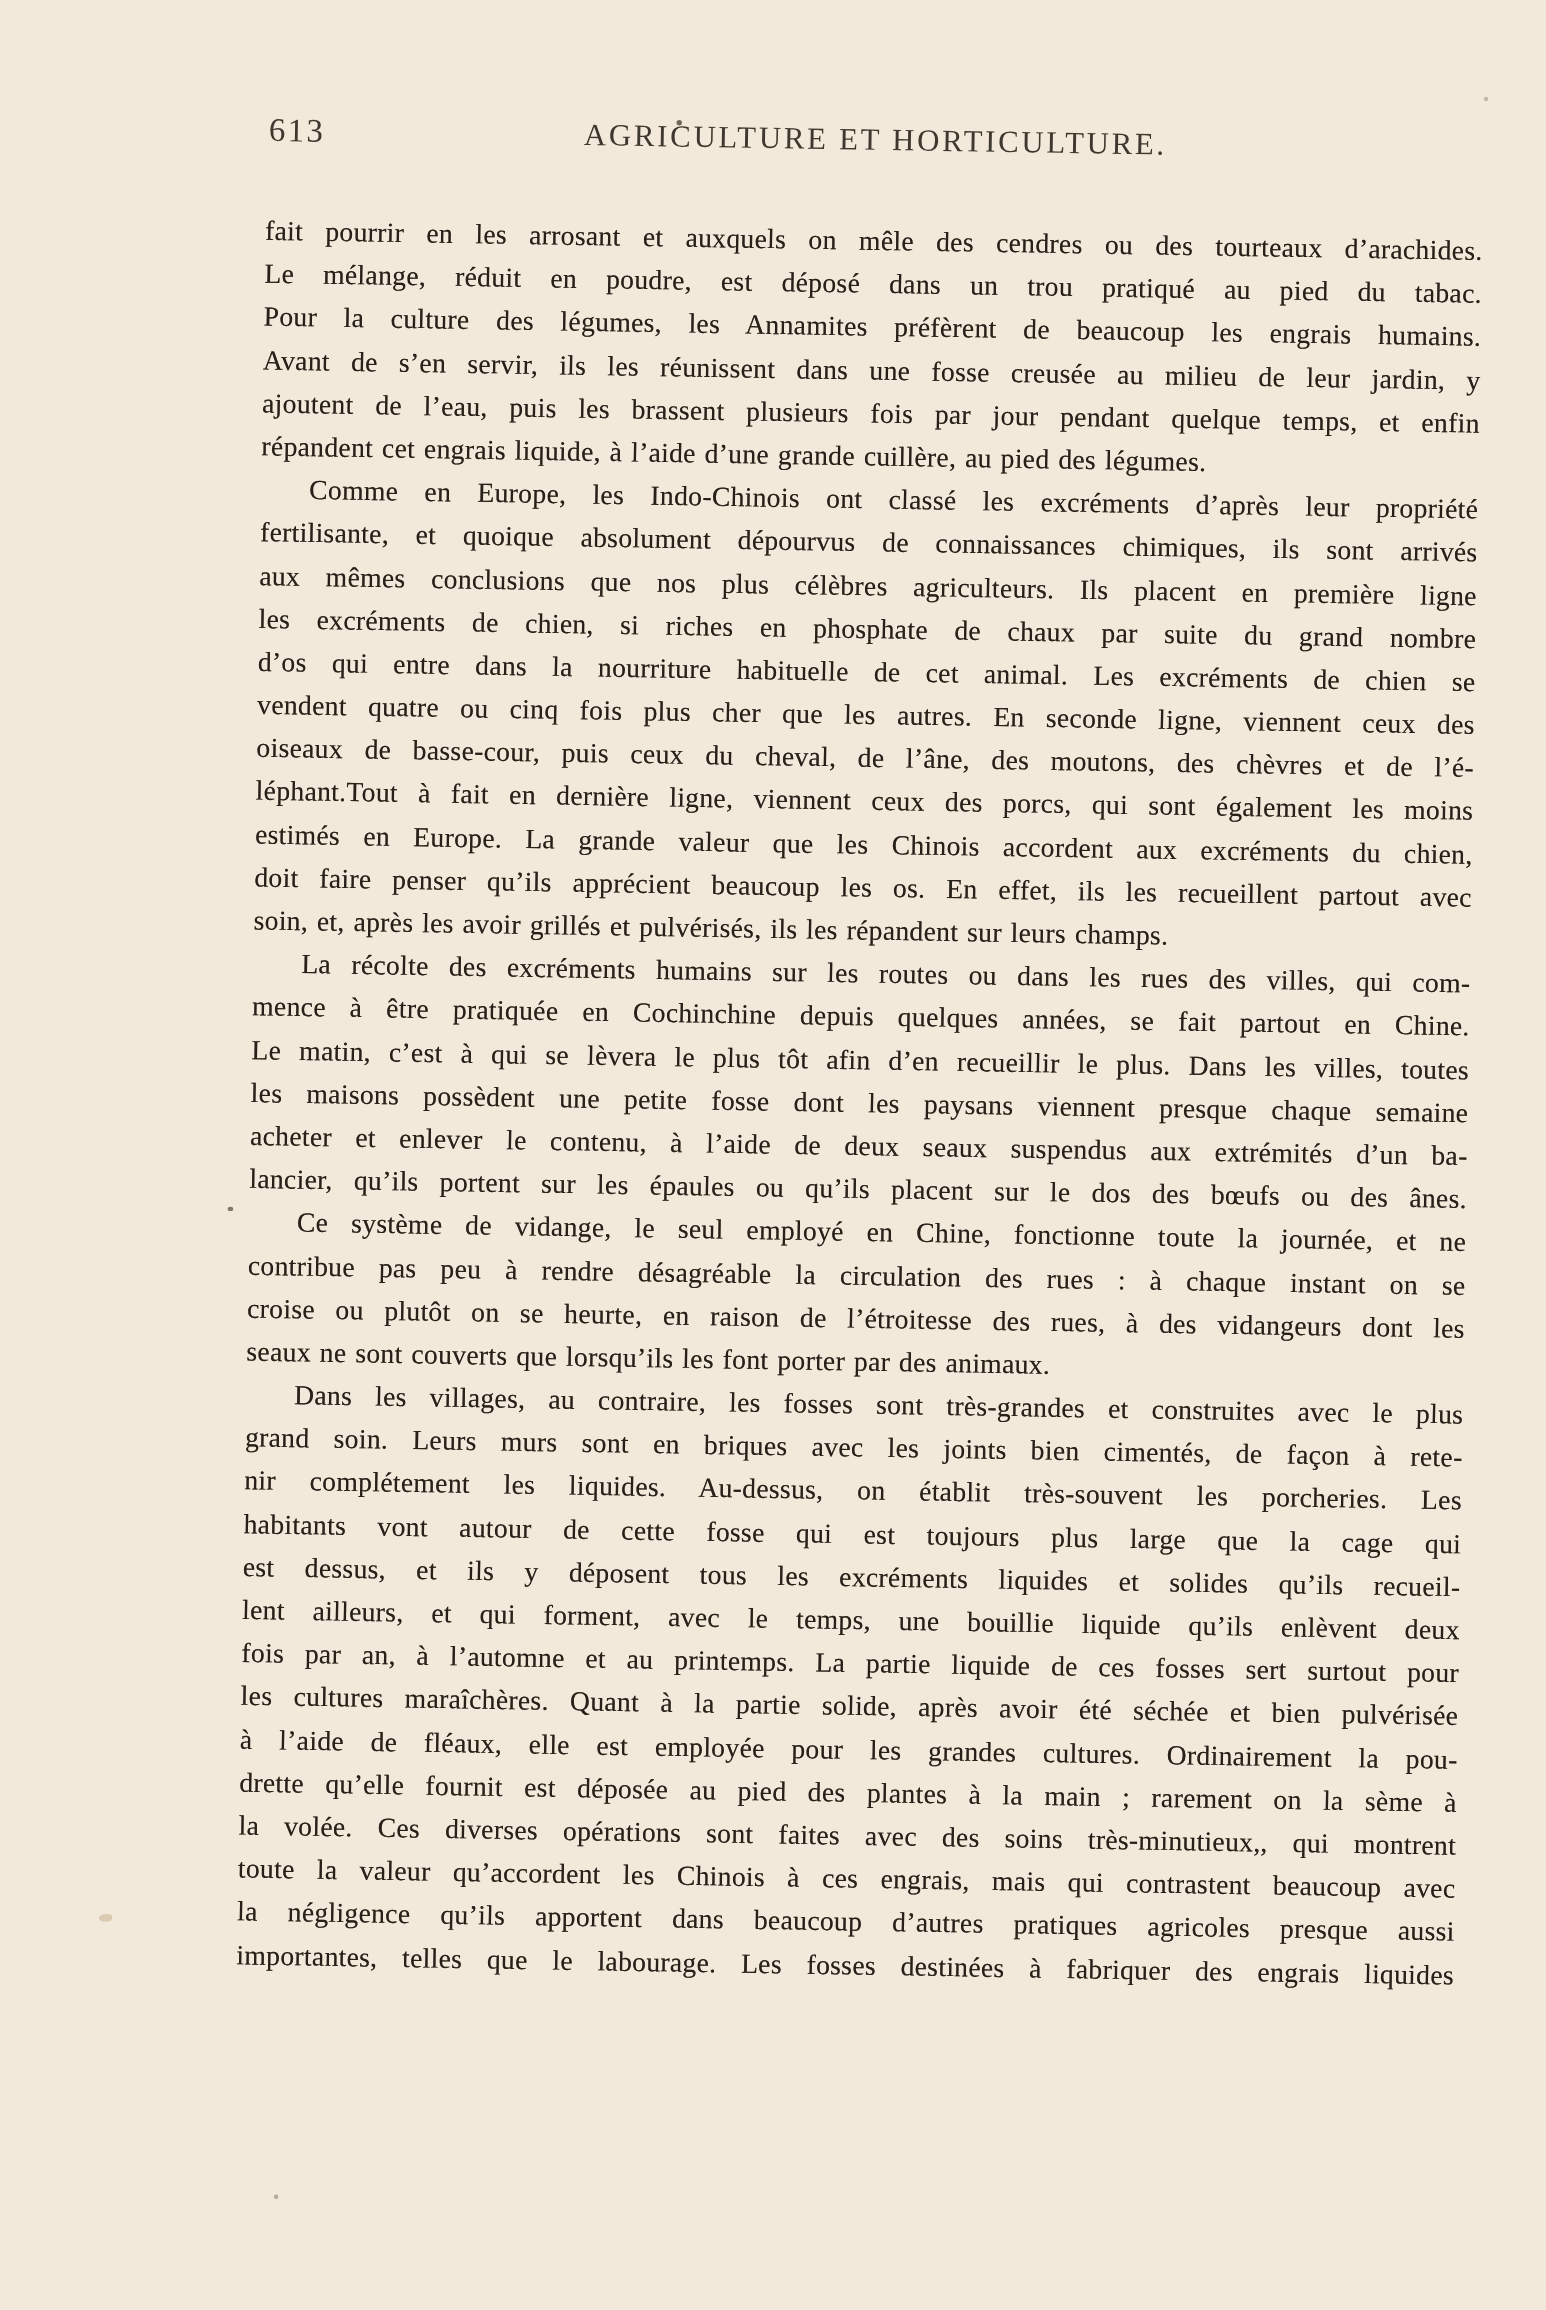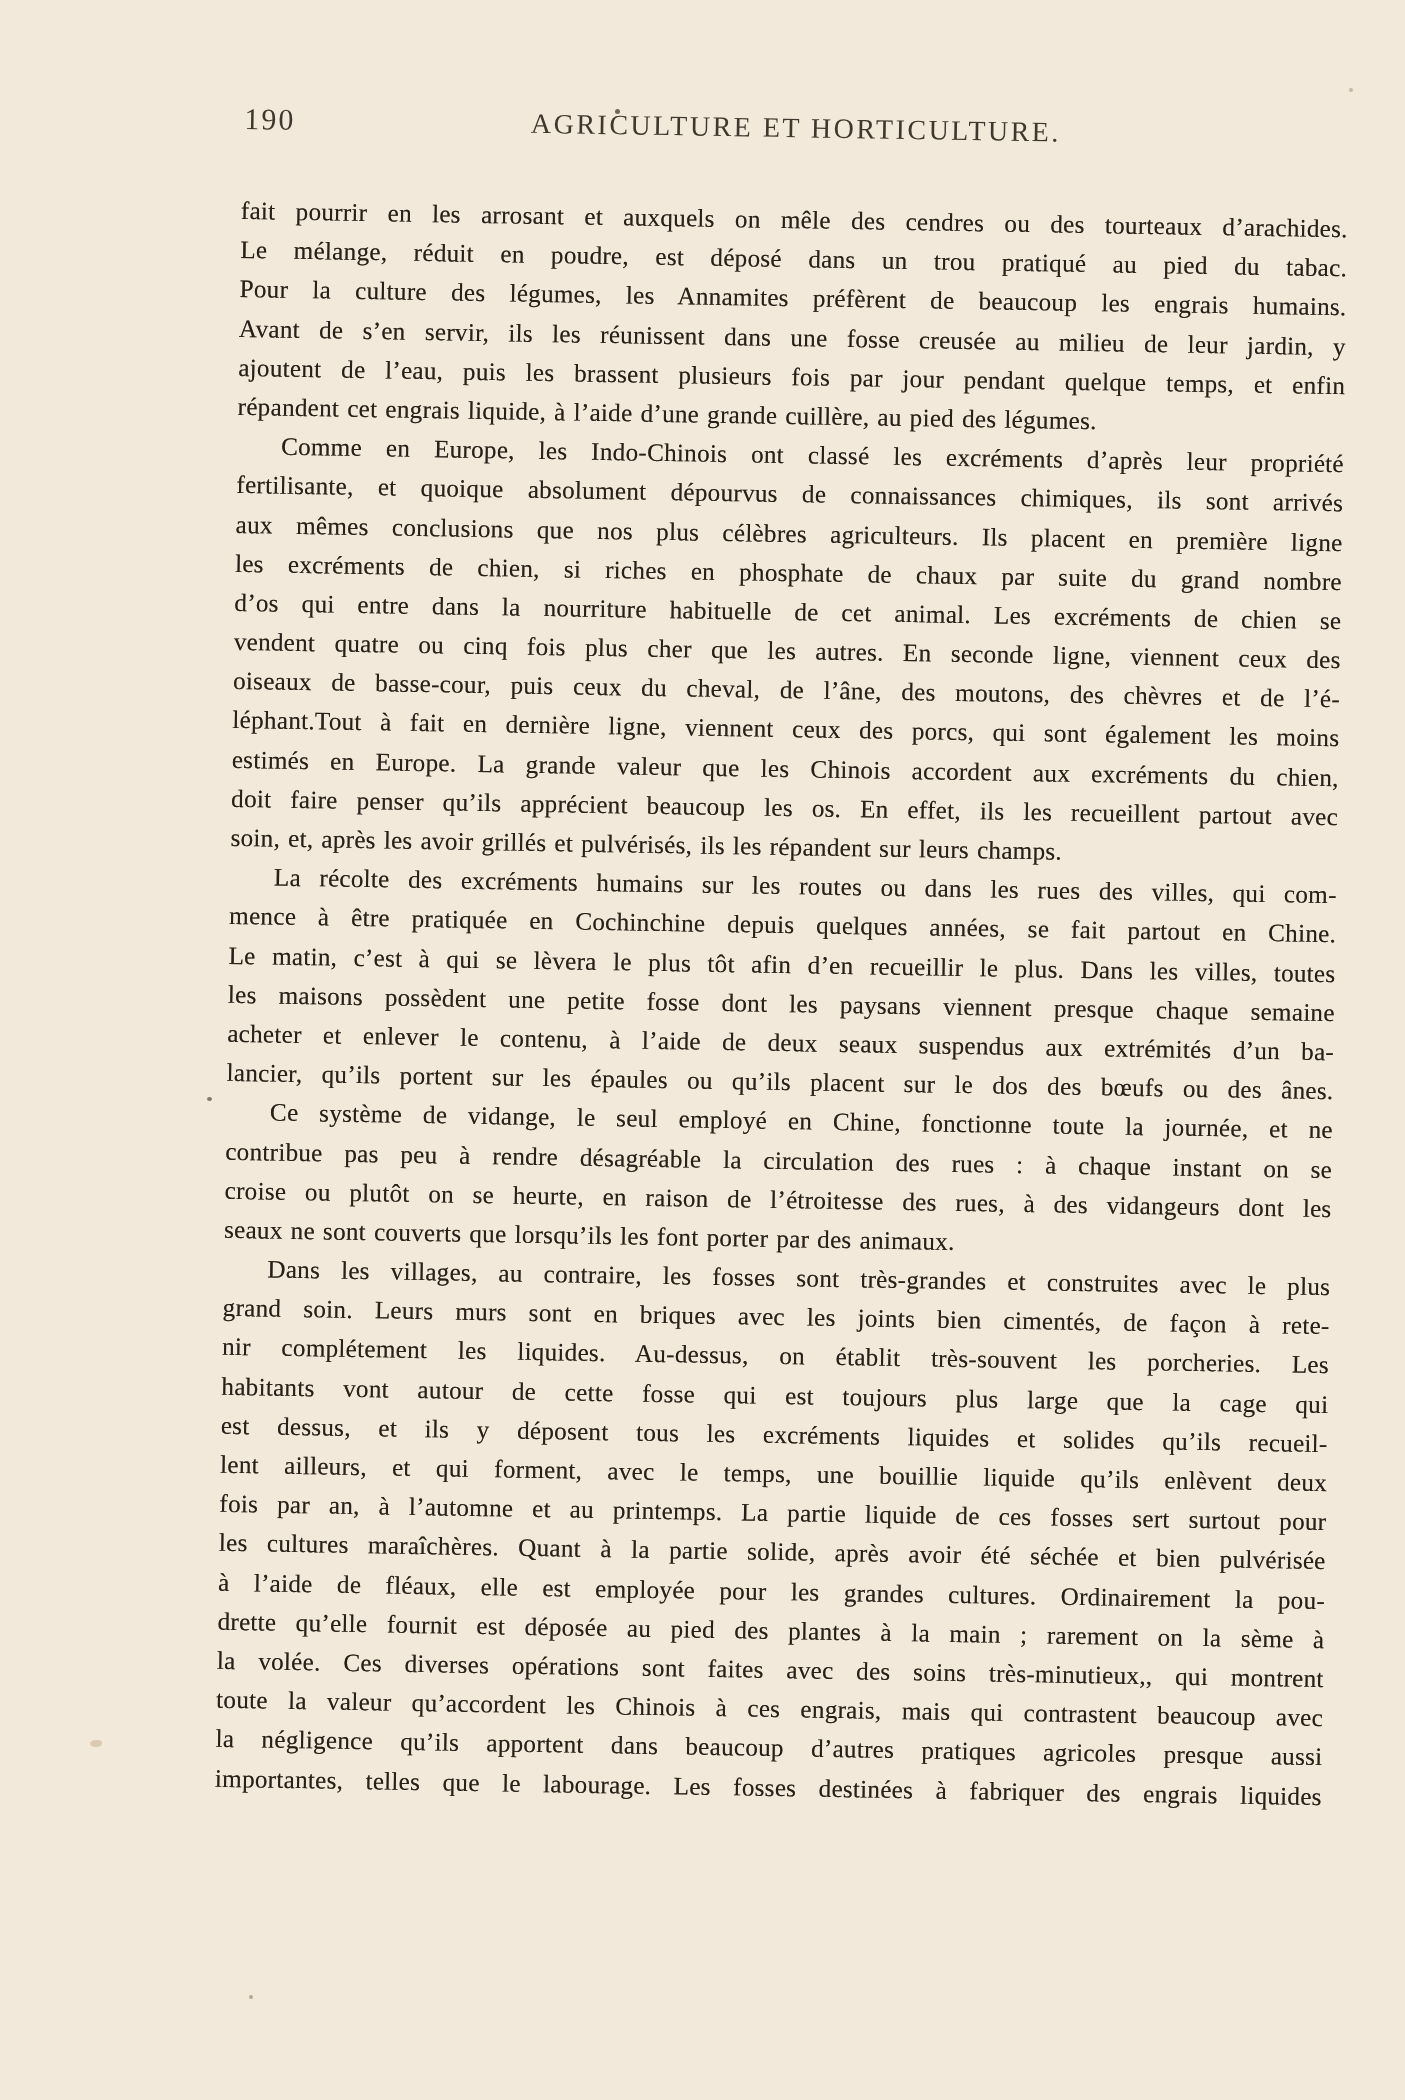--- a/index.html
+++ b/index.html
@@ -58,21 +58,21 @@
 
 <div class="speck s1"></div>
 <div class="speck s2"></div>
 <div class="speck s3"></div>
 <div class="speck s4"></div>
 <div class="speck s5"></div>
 
 <div class="scan-rotate">
 
   <div class="running-header">
-    <span class="page-number">190</span>
+    <span class="page-number">613</span>
     <span class="running-title">AGRICULTURE ET HORTICULTURE.</span>
   </div>
 
   <div class="body-text">
 
     <div>
       <div class="ln">fait pourrir en les arrosant et auxquels on mêle des cendres ou des tourteaux d’arachides.</div>
       <div class="ln">Le mélange, réduit en poudre, est déposé dans un trou pratiqué au pied du tabac.</div>
       <div class="ln">Pour la culture des légumes, les Annamites préfèrent de beaucoup les engrais humains.</div>
       <div class="ln">Avant de s’en servir, ils les réunissent dans une fosse creusée au milieu de leur jardin, y</div>

